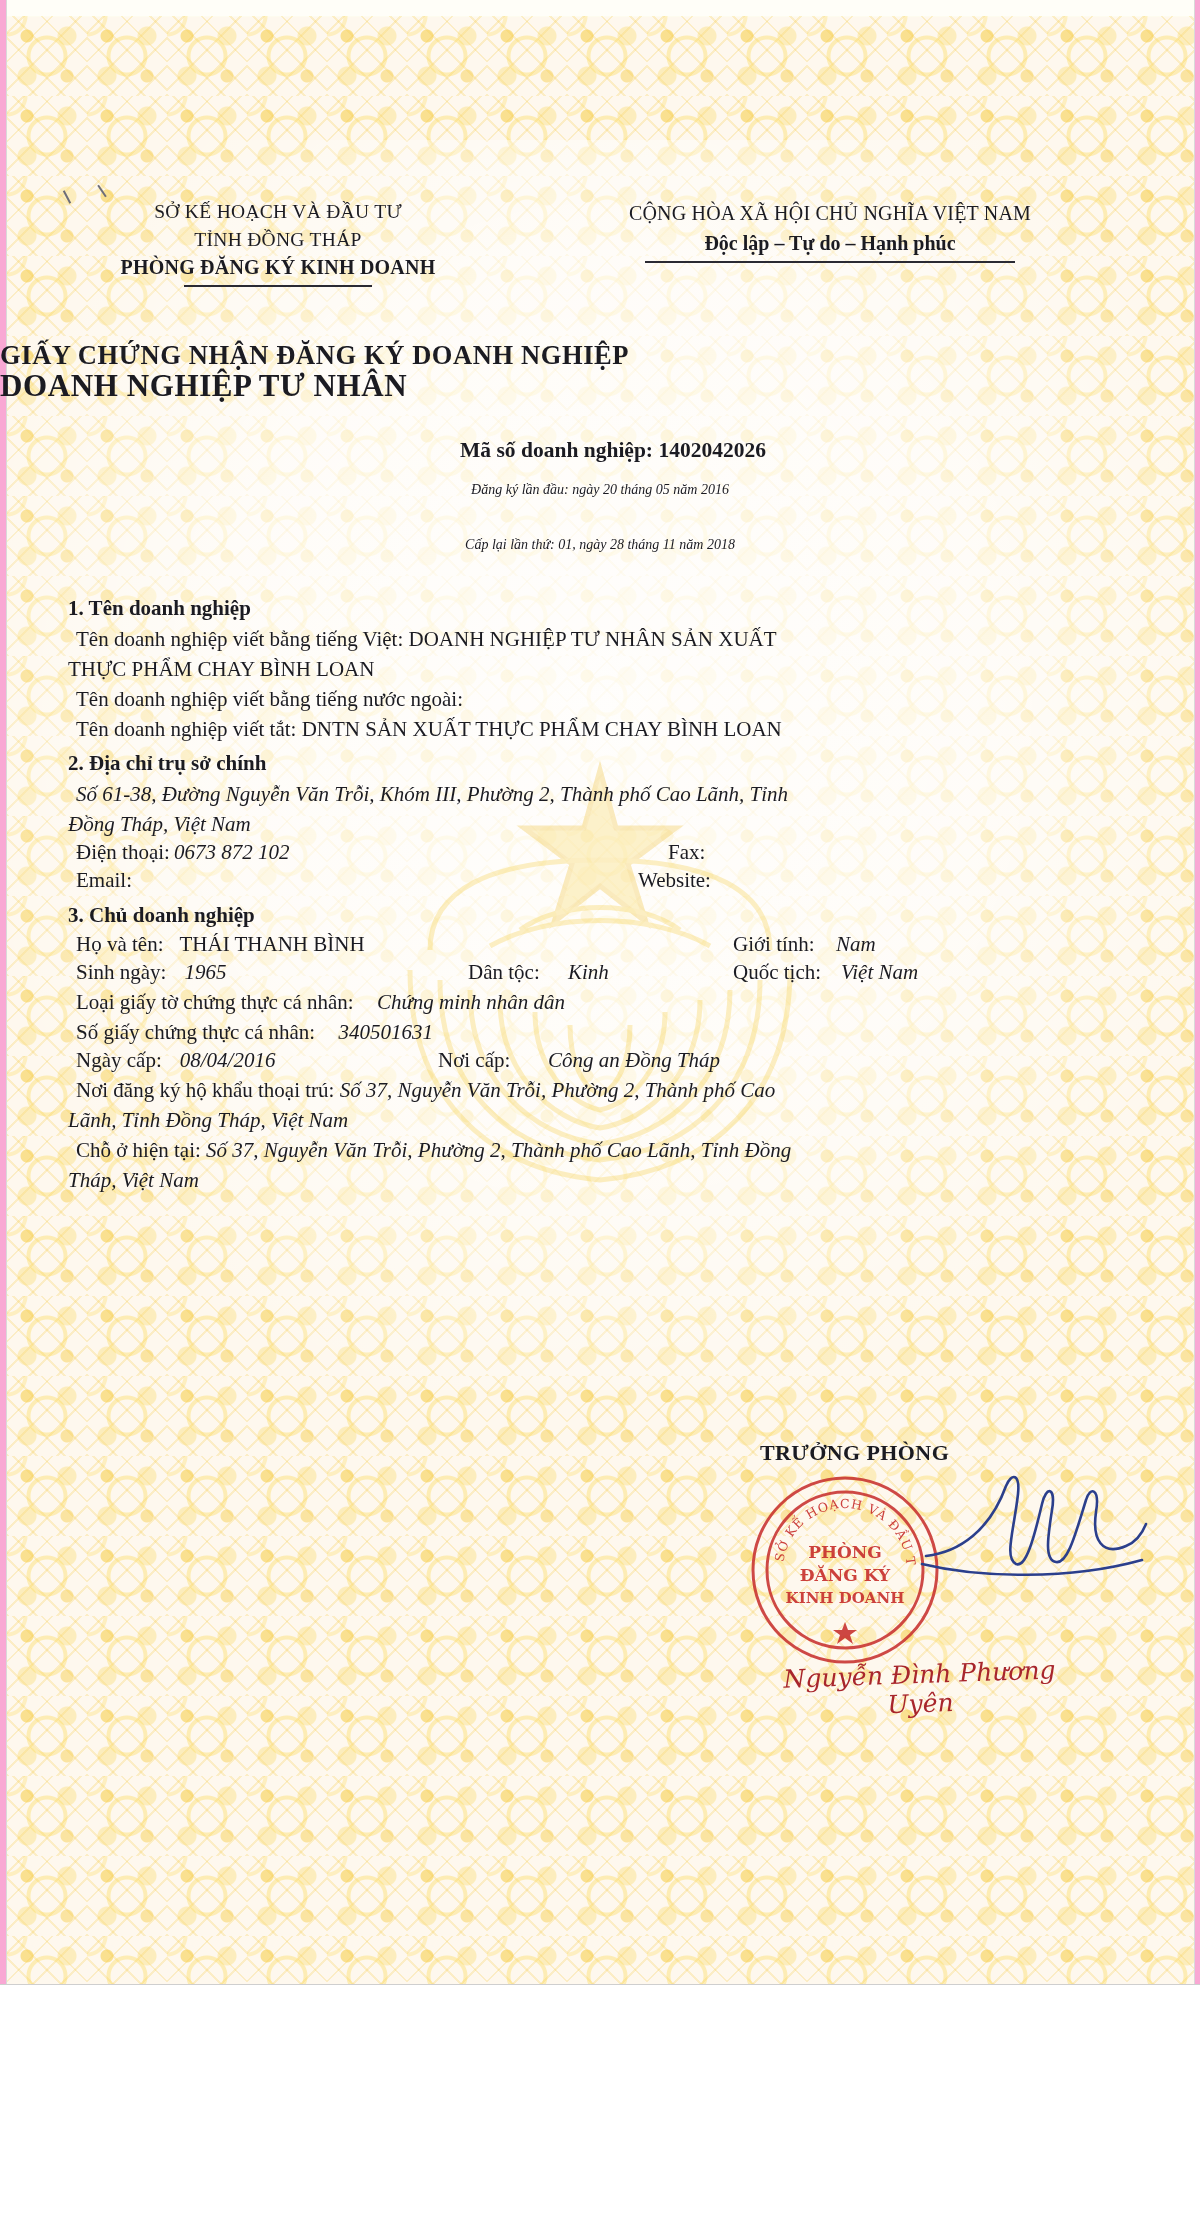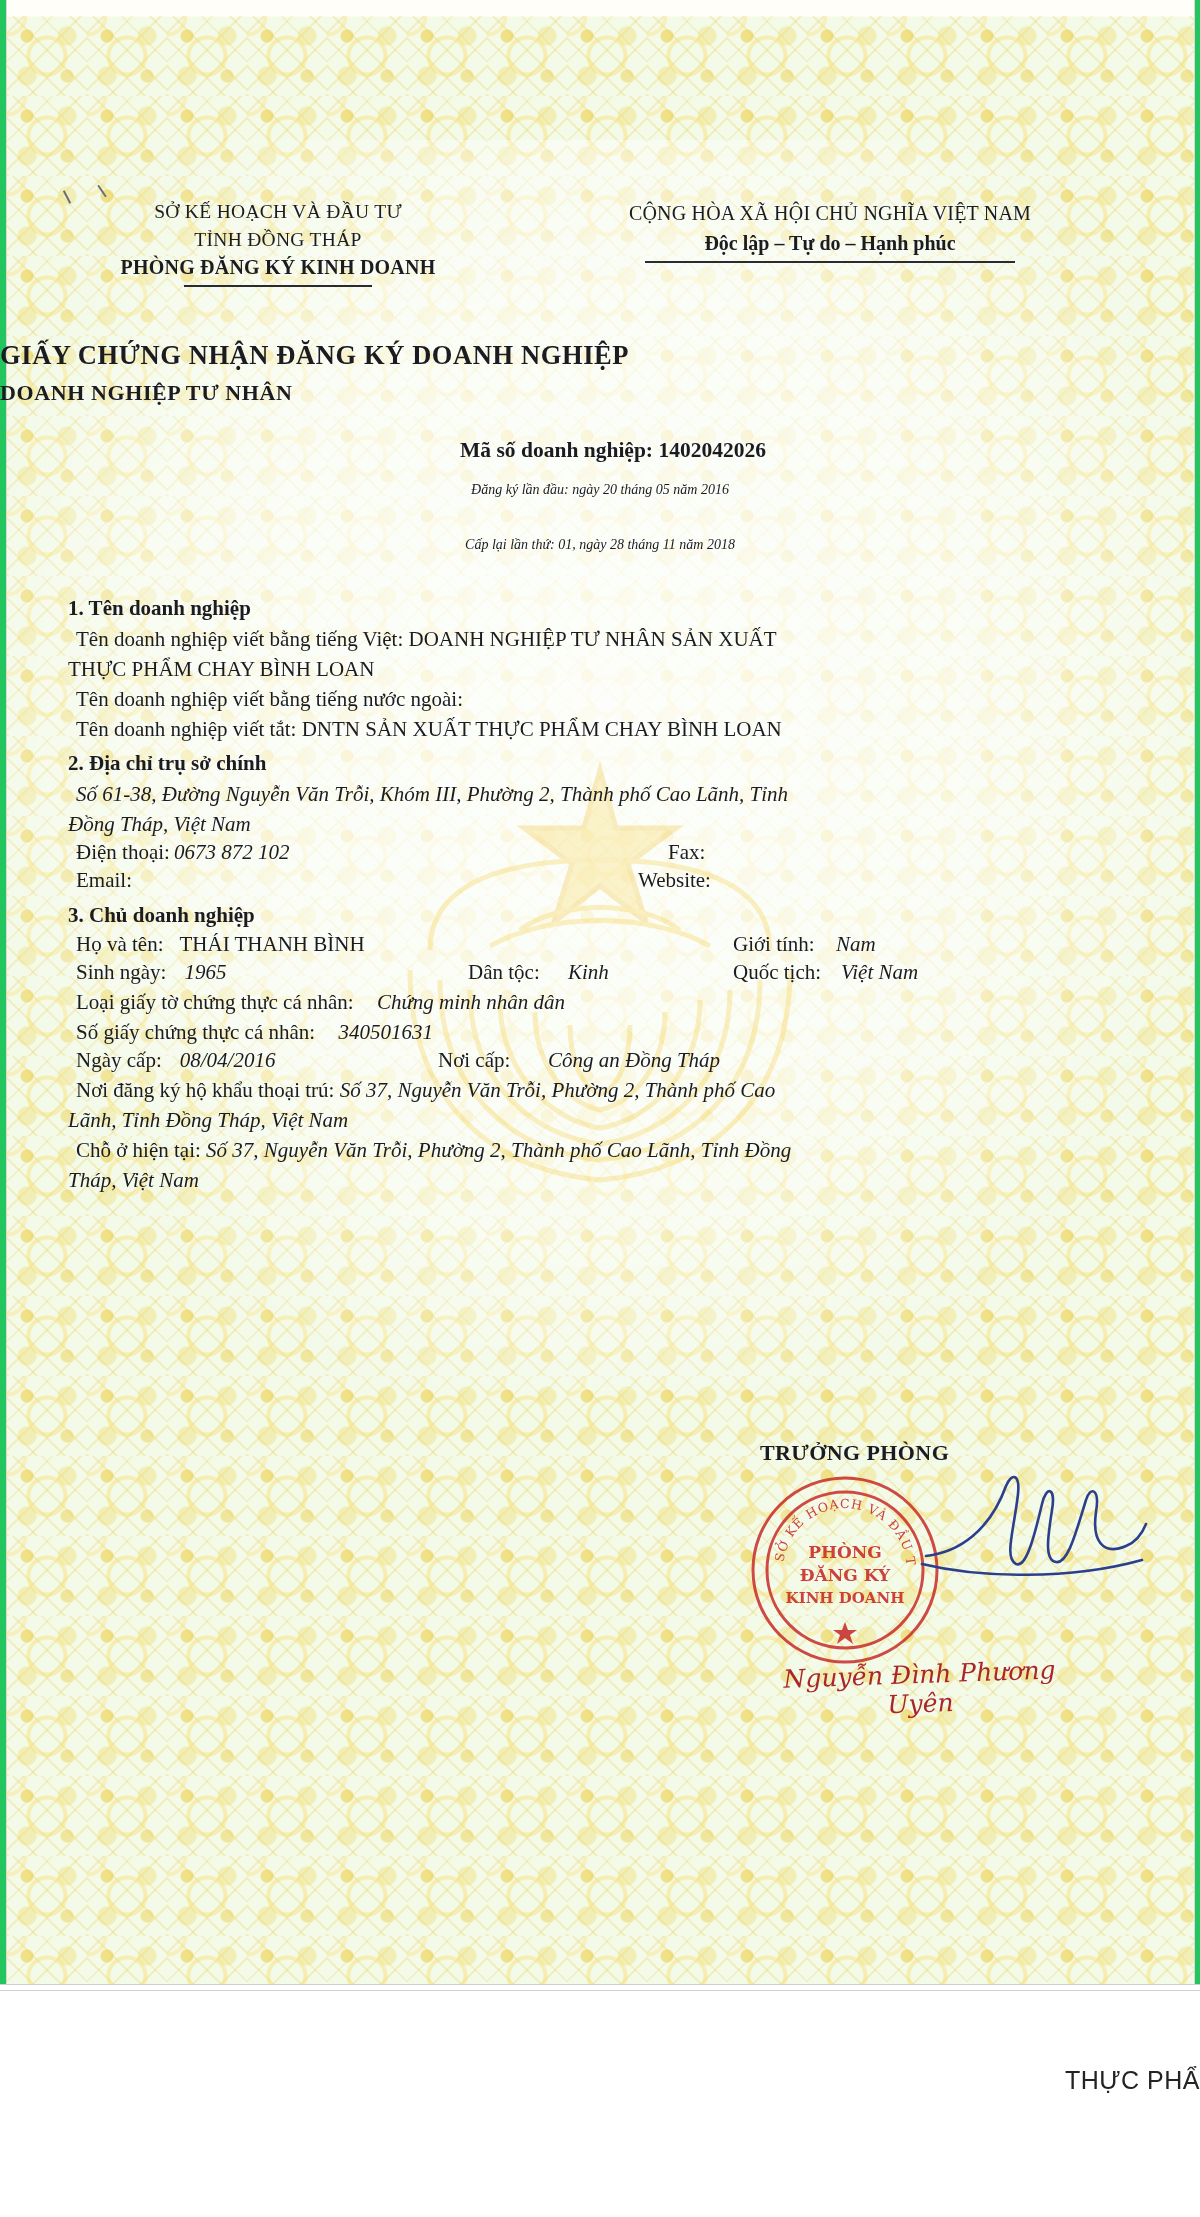--- a/index.html
+++ b/index.html
@@ -24,21 +24,21 @@
     background: #ffffff;
   }
 
   
   #sheet {
     position: absolute;
     left: 0;
     top: 0;
     width: 1200px;
     height: 1985px;
-    background: #22c55e;
+    background: #f9a8d4;
     overflow: hidden;
   }
 
   
   .scan-edge-left {
     position: absolute;
     left: 6px; top: 0; bottom: 0;
     width: 1px;
     background: #d9d9d9;
   }
@@ -165,21 +165,21 @@
 
   
   .title1, .title2 {
     position: absolute;
     left: 0; right: 0;
     text-align: left;
     font-weight: bold;
     letter-spacing: .6px;
   }
   .title1 { top: 340px; font-size: 26.5px; }
-  .title2 { top: 380px; font-size: 22px; }
+  .title2 { top: 368px; font-size: 31px; }
   .mst {
     position: absolute;
     left: 0; right: 0;
     top: 438px;
     text-align: center;
     font-size: 21.5px;
     font-weight: bold;
     margin-left: 26px;
   }
   .reg1, .reg2 {
@@ -462,18 +462,14 @@
         <g fill="none" stroke="#2b3f8c" stroke-width="2.6" stroke-linecap="round">
           <path d="M6 96 C 40 92, 70 70, 86 26 C 92 12, 100 14, 98 34 C 94 70, 84 98, 96 104 C 106 108, 114 78, 122 44 C 126 26, 136 26, 132 50 C 128 76, 124 100, 136 102 C 148 104, 156 72, 166 40 C 170 26, 180 28, 176 52 C 172 80, 182 96, 206 86 C 216 82, 222 74, 226 64"></path>
           <path d="M2 104 C 60 118, 150 120, 222 100"></path>
         </g>
       </svg>
     </div>
 
     <div class="sig-name">Nguyễn Đình Phương Uyên</div>
   </div>
 
-  <div class="below">
-    <div class="below-rule"></div>
-    <div class="below-text">THỰC PHẨ</div>
-  </div>
 
 </div>
 
 </body></html>

